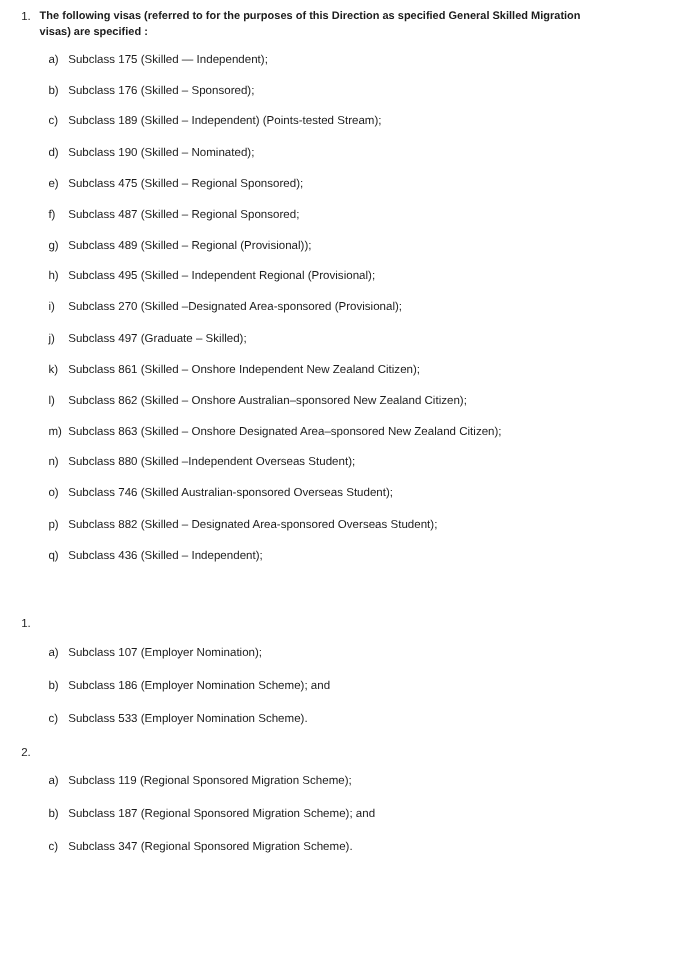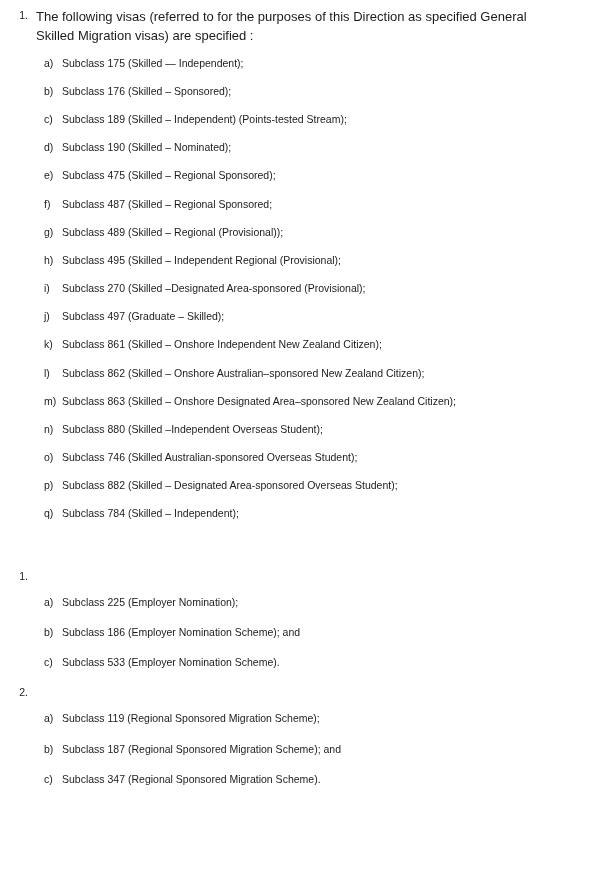--- a/index.html
+++ b/index.html
@@ -33,23 +33,24 @@
   .num {
     width: 26px;
     flex: 0 0 26px;
     text-align: right;
     padding-right: 8px;
     box-sizing: border-box;
     font-size: 10.5px;
   }
   .para {
     flex: 1 1 auto;
-    font-size: 13px;
+    font-size: 10px;
     line-height: 1.45;
     max-width: 500px;
+    font-weight: bold;
   }
   .sublist {
     margin: 0;
     padding: 0;
   }
   .subitem {
     display: flex;
     align-items: flex-start;
     margin-left: 34px;
     margin-bottom: 14px;
@@ -142,35 +143,35 @@
       <div class="subitem">
         <span class="lbl">o)</span>
         <span class="txt">Subclass 746 (Skilled Australian-sponsored Overseas Student);</span>
       </div>
       <div class="subitem">
         <span class="lbl">p)</span>
         <span class="txt">Subclass 882 (Skilled – Designated Area-sponsored Overseas Student);</span>
       </div>
       <div class="subitem">
         <span class="lbl">q)</span>
-        <span class="txt">Subclass 784 (Skilled – Independent);</span>
+        <span class="txt">Subclass 436 (Skilled – Independent);</span>
       </div>
     </div>
   </div>
 
   <div class="group-gap"></div>
 
   <div class="block group2">
     <div class="numbered">
       <div class="num">1.</div>
     </div>
     <div class="sublist">
       <div class="subitem">
         <span class="lbl">a)</span>
-        <span class="txt">Subclass 225 (Employer Nomination);</span>
+        <span class="txt">Subclass 107 (Employer Nomination);</span>
       </div>
       <div class="subitem">
         <span class="lbl">b)</span>
         <span class="txt">Subclass 186 (Employer Nomination Scheme); and</span>
       </div>
       <div class="subitem">
         <span class="lbl">c)</span>
         <span class="txt">Subclass 533 (Employer Nomination Scheme).</span>
       </div>
     </div>

